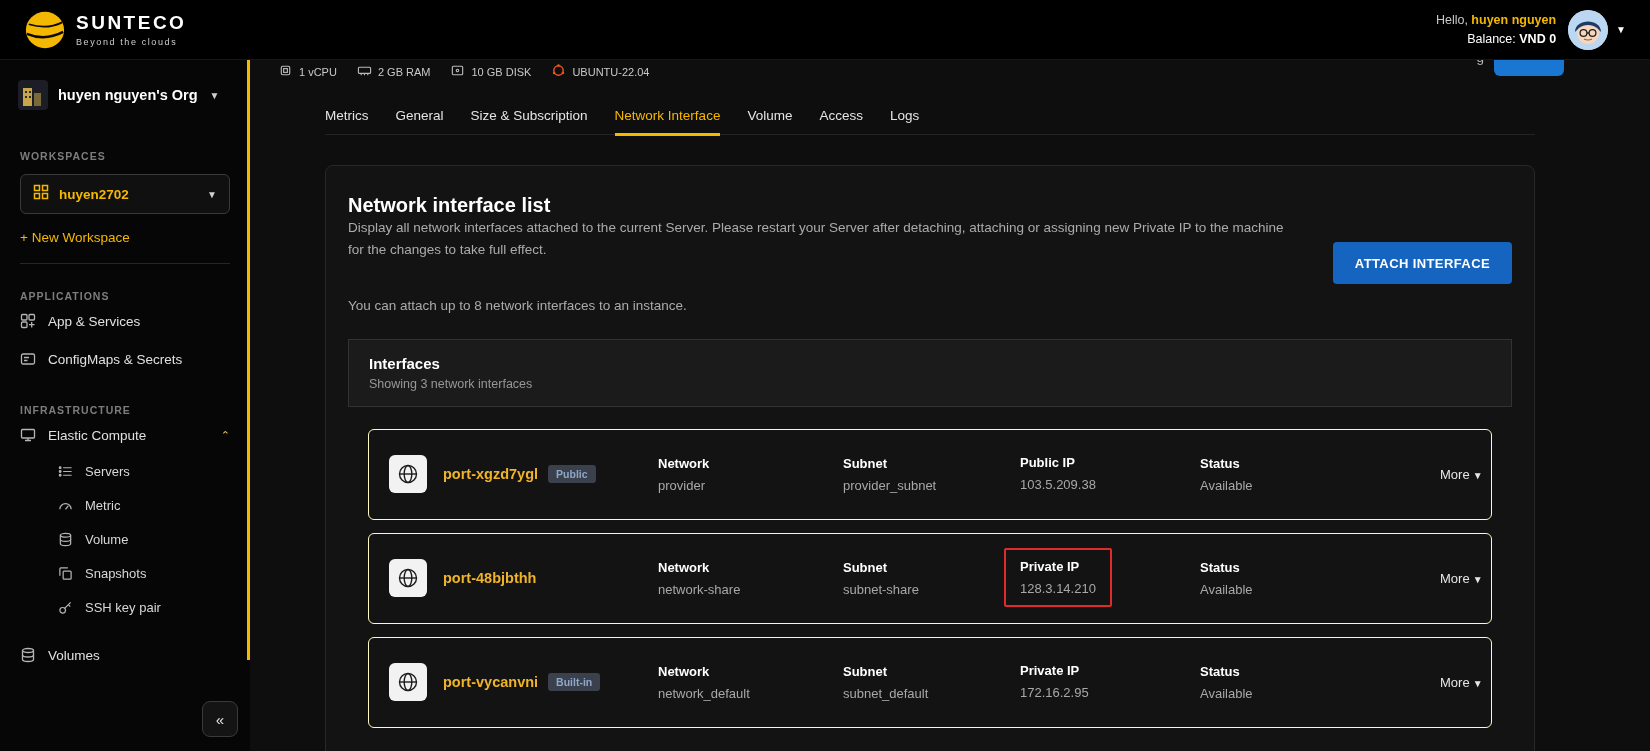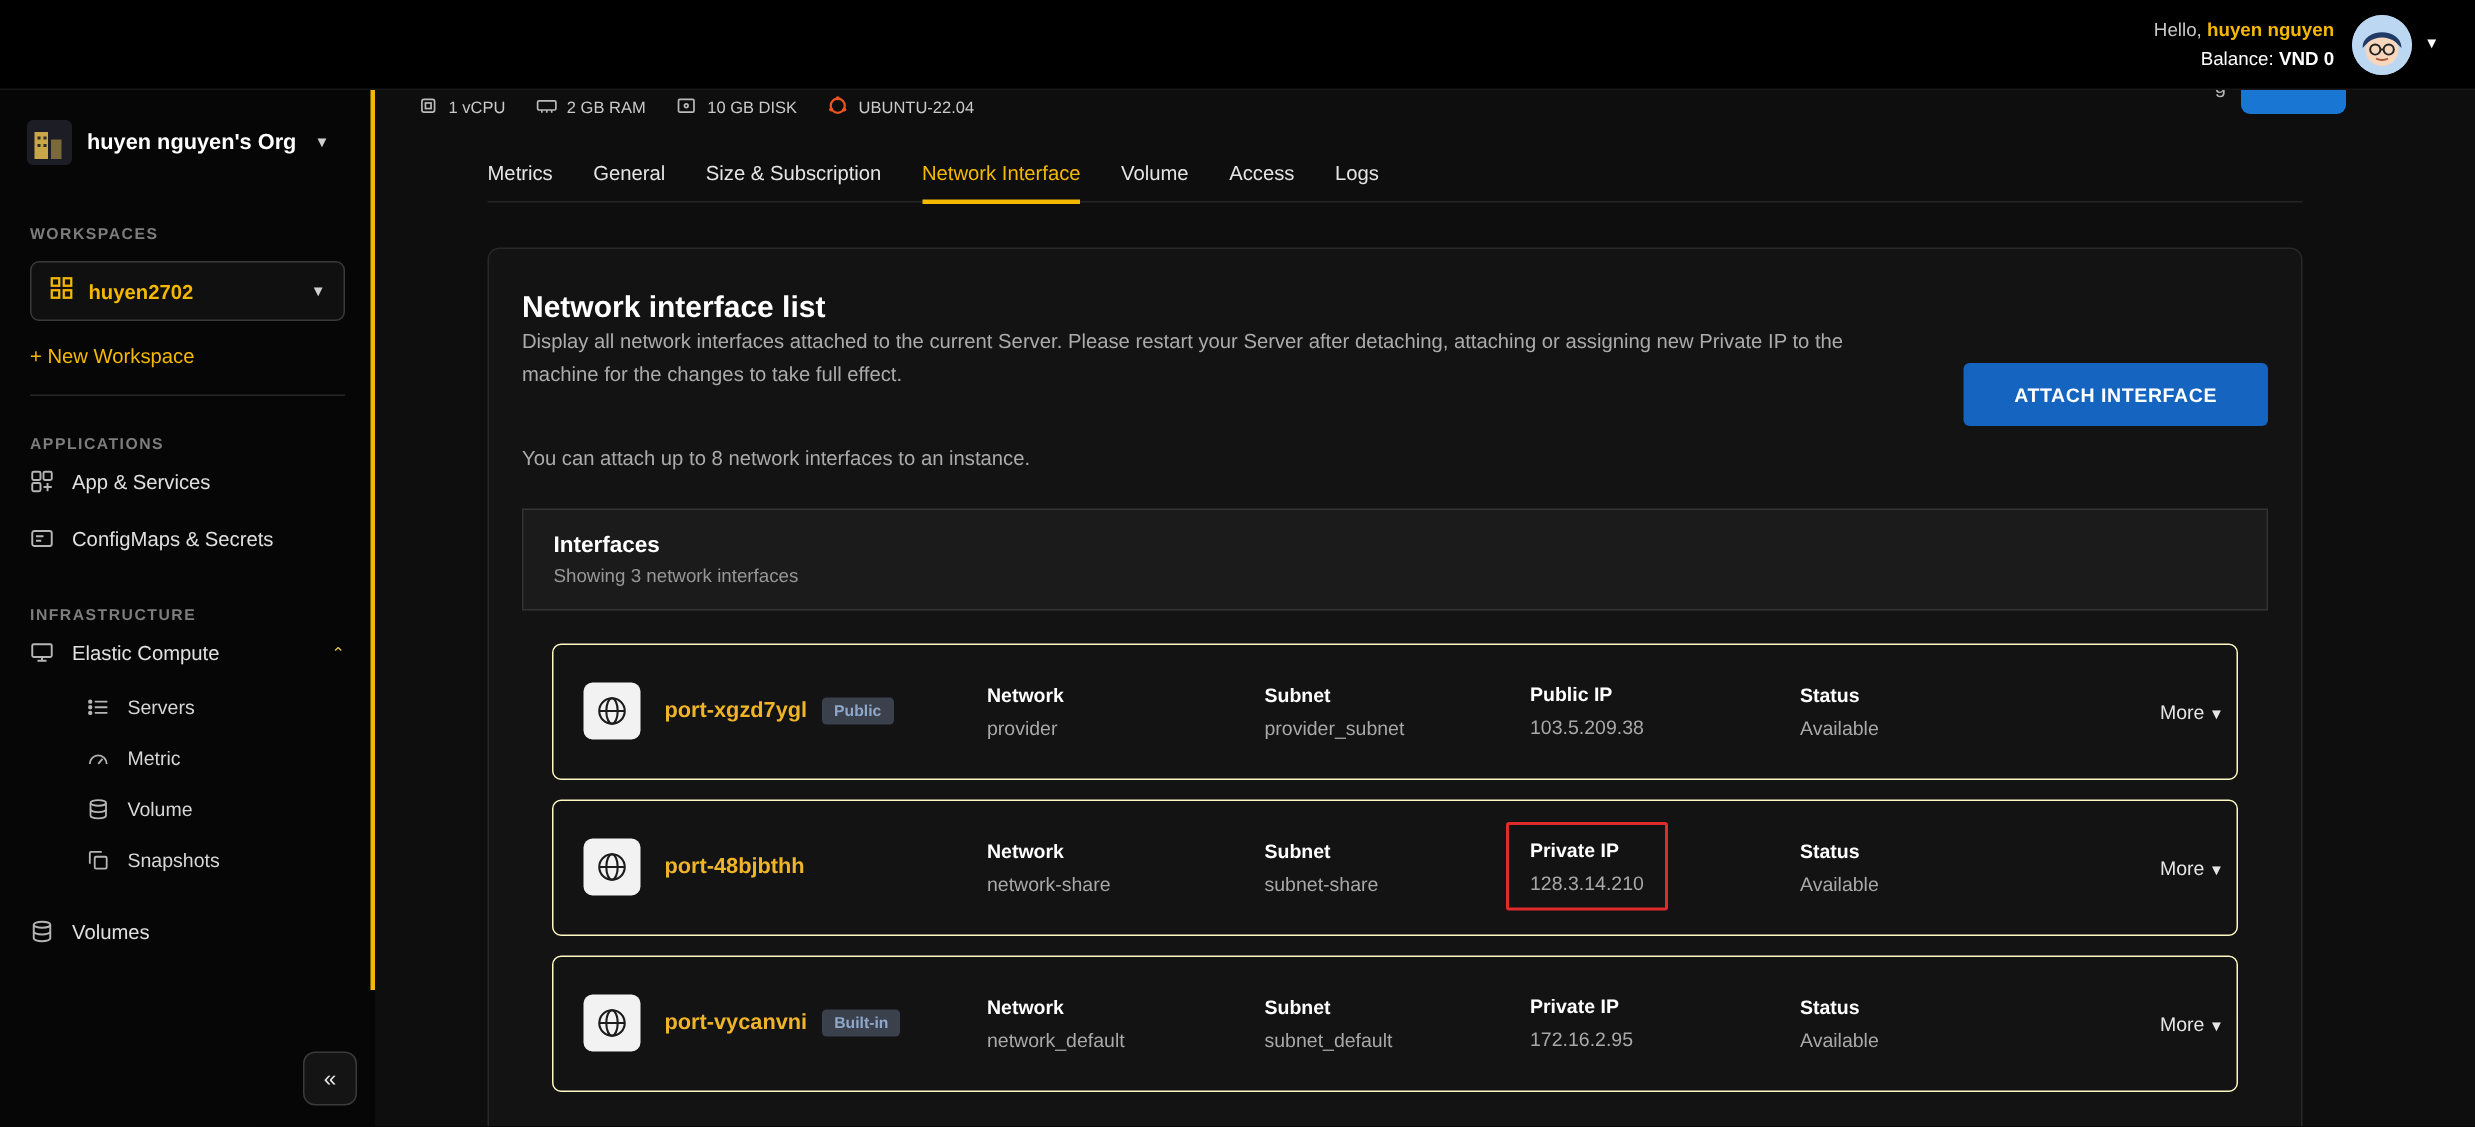--- a/index.html
+++ b/index.html
@@ -58,21 +58,21 @@
   .tabs { display:flex; gap:27px; margin:30px 115px 0 75px; border-bottom:1px solid #242424; align-items:flex-end; }
   .tab { color:#e4e4e4; font-size:13.5px; padding-bottom:10px; border-bottom:3px solid transparent; margin-bottom:-2px; cursor:pointer; white-space:nowrap; }
   .tab.active { color:#F5B800; border-bottom-color:#F5B800; }
 
   .panel { margin:30px 115px 0 75px; background:#131313; border:1px solid #282828; border-radius:8px; padding:28px 22px 30px 22px; }
   .panel-top { display:flex; }
   .panel-left { flex:1; min-width:0; }
   .panel-title { color:#fff; font-size:20px; font-weight:bold; }
   .panel-desc { color:#ababab; font-size:13.5px; line-height:1.65; max-width:985px; }
   .panel-note { color:#ababab; font-size:13.5px; margin-top:36px; }
-  .attach-btn { flex:none; margin-left:30px; margin-top:48px; height:42px; padding:0 34px; background:#1565C0; color:#fff;
+  .attach-btn { flex:none; margin-left:30px; margin-top:48px; height:42px; padding:0 22px; background:#1565C0; color:#fff;
                 border:none; border-radius:4px; font-size:13px; font-weight:bold; letter-spacing:0.4px; cursor:pointer;
                 font-family:"Liberation Sans", sans-serif; }
 
   .ifc-head { margin-top:26px; background:#1B1B1B; border:1px solid #333; padding:15px 20px; }
   .ifc-title { color:#fff; font-size:15px; font-weight:bold; }
   .ifc-sub { color:#979797; font-size:12.5px; margin-top:5px; }
 
   .rows { margin:22px 20px 0 20px; display:flex; flex-direction:column; gap:13px; }
   .row { border:1px solid #fef9c3; border-radius:6px; height:91px; display:flex; align-items:center; padding:0 20px; background:#131313; }
   .globe { width:38px; height:38px; background:#f2f2f2; border-radius:6px; display:flex; align-items:center; justify-content:center; margin-right:16px; flex:none; }
@@ -88,20 +88,31 @@
   .ipwrap.highlight { border-color:#E02B2B; }
   .more { margin-left:auto; color:#e6e6e6; font-size:13px; cursor:pointer; white-space:nowrap; }
   .more .caret { font-size:10px; margin-left:3px; }
 </style>
 </head>
 <body>
 
 <div class="app">
 
   <div class="header">
+    <div class="logo-wrap">
+      <svg class="logo-svg" viewBox="0 0 44 44">
+        <ellipse cx="22" cy="22" rx="20" ry="19" fill="#F5B800"></ellipse>
+        <path d="M3 26 Q22 34 41 24" stroke="#0a0a0a" stroke-width="2.5" fill="none"></path>
+        <path d="M5 16 Q24 22 40 14" stroke="#0a0a0a" stroke-width="1.8" fill="none"></path>
+      </svg>
+      <div>
+        <div class="brand-name">SUNTECO</div>
+        <div class="brand-tag">Beyond the clouds</div>
+      </div>
+    </div>
     <div class="header-right">
       <div class="greet-block">
         <div class="greet">
           <span>Hello,</span>
           <b>huyen nguyen</b>
         </div>
         <div class="balance">
           <span>Balance:</span>
           <b>VND 0</b>
         </div>
@@ -233,20 +244,29 @@
     <div class="sub-item">
       <span class="ic">
         <svg viewBox="0 0 16 16" fill="none" stroke="#b5b5b5" stroke-width="1.3">
           <rect x="5.5" y="5.5" width="8.5" height="8.5" rx="1"></rect>
             <path d="M2 10.5V3a1 1 0 0 1 1-1h7.5"></path>
         </svg>
       </span>
       <span>Snapshots</span>
     </div>
 
+    <div class="sub-item">
+      <span class="ic">
+        <svg viewBox="0 0 16 16" fill="none" stroke="#b5b5b5" stroke-width="1.3">
+          <circle cx="5" cy="11" r="3"></circle>
+            <path d="M7.3 8.7L13.5 2.5 M11 5l2 2"></path>
+        </svg>
+      </span>
+      <span>SSH key pair</span>
+    </div>
 
     <div class="nav-item" style="margin-top:12px;">
       <span class="ic">
         <svg viewBox="0 0 16 16" fill="none" stroke="#b5b5b5" stroke-width="1.3">
           <ellipse cx="8" cy="3.5" rx="5.5" ry="2"></ellipse>
             <path d="M2.5 3.5v9c0 1.1 2.5 2 5.5 2s5.5-.9 5.5-2v-9"></path>
           <path d="M2.5 8c0 1.1 2.5 2 5.5 2s5.5-.9 5.5-2"></path>
         </svg>
       </span>
       <span>Volumes</span>

